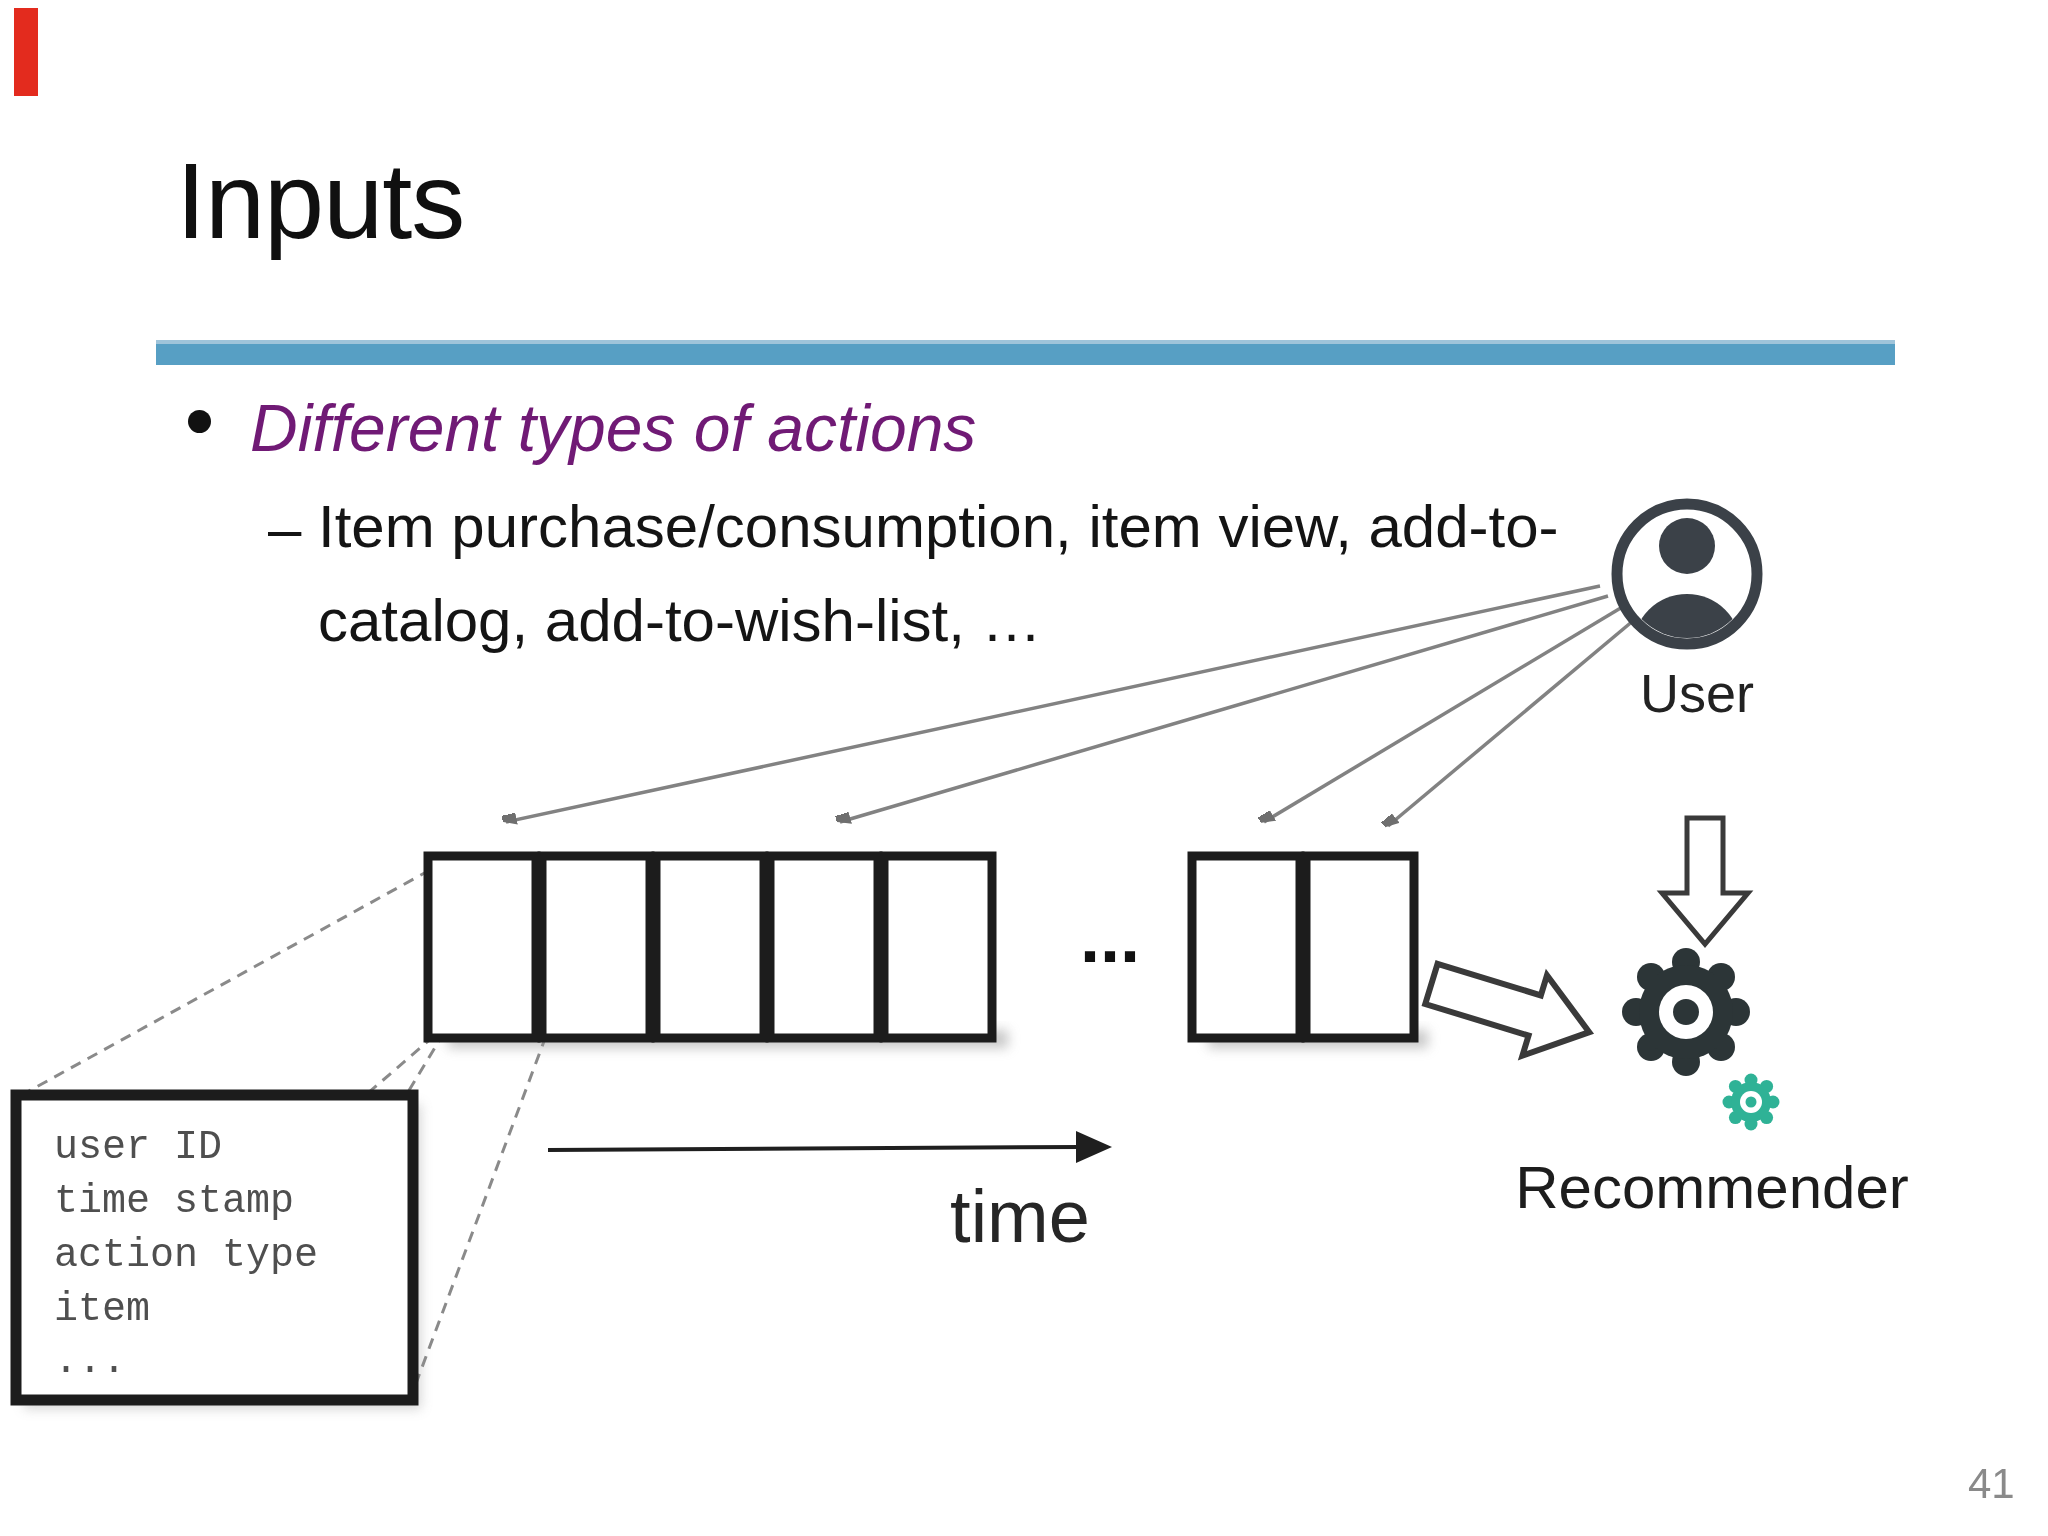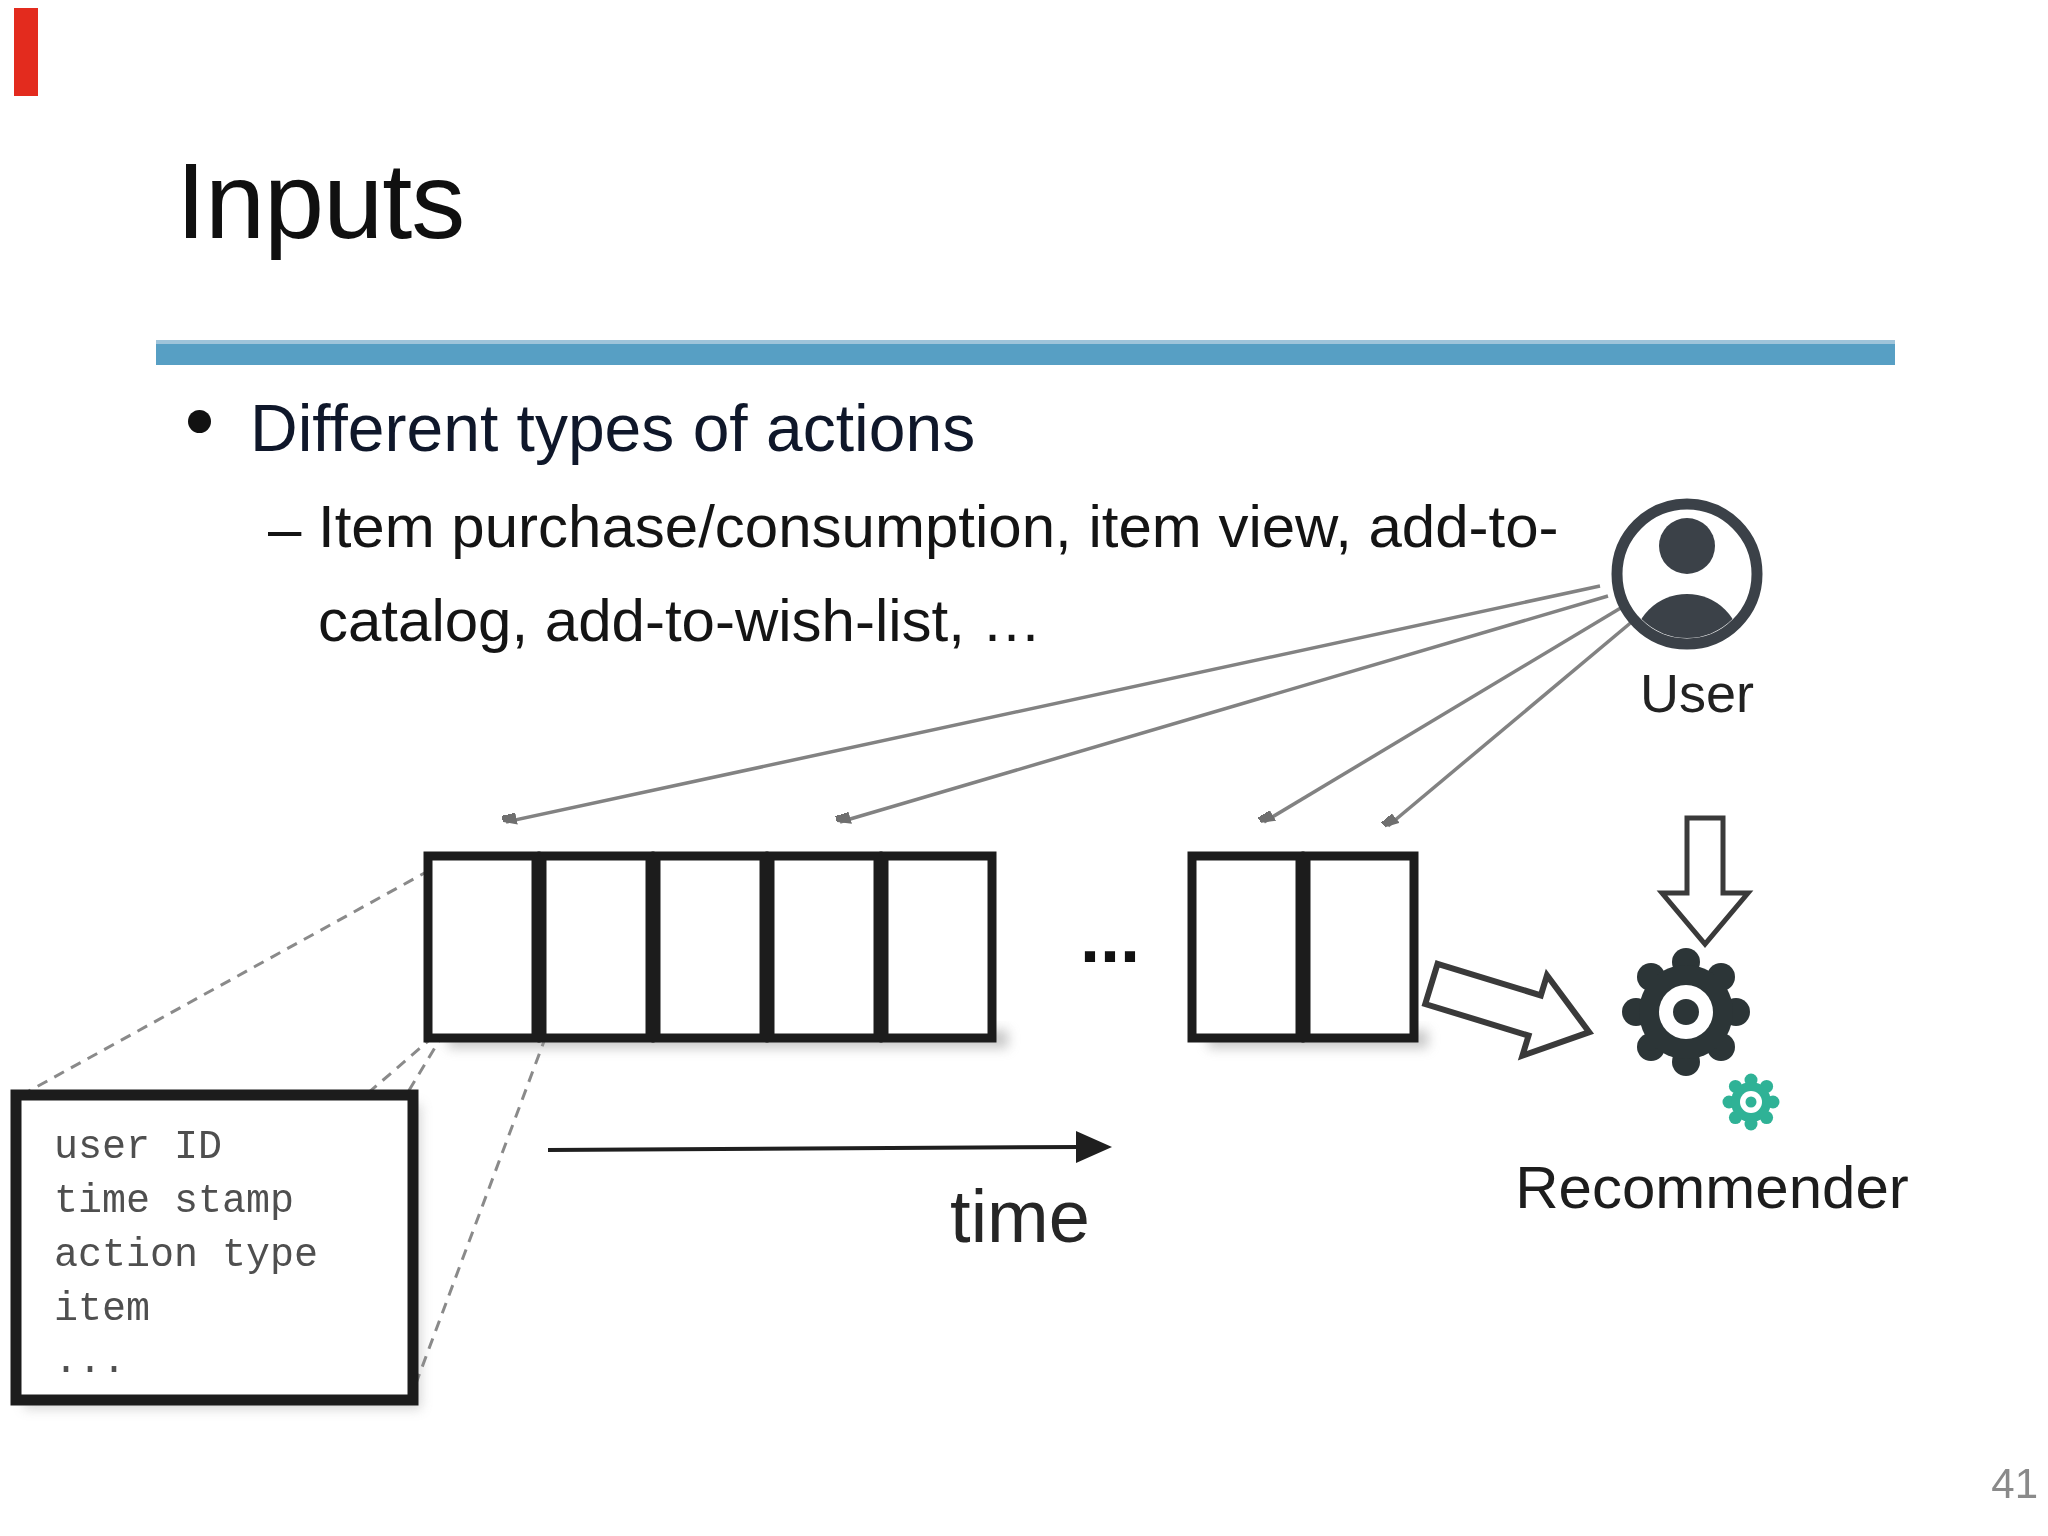--- a/index.html
+++ b/index.html
@@ -5,25 +5,25 @@
   html,body{margin:0;padding:0;background:#ffffff;}
   #stage{
     position:relative;width:2048px;height:1536px;background:#ffffff;
     overflow:hidden;font-family:"Liberation Sans",sans-serif;
   }
   .abs{position:absolute;}
   #red-marker{left:14px;top:8px;width:24px;height:88px;background:#e32b1e;}
   #slide-title{left:176px;top:138px;font-size:108px;color:#101010;letter-spacing:-1px;}
   #divider{left:156px;top:340px;width:1739px;height:21px;background:#579fc4;border-top:4px solid #9fc4da;}
   #bullet-dot{left:188px;top:410px;width:23px;height:23px;border-radius:50%;background:#111;}
-  #bullet-text{left:250px;top:390px;font-size:66px;color:#0f172a;}
+  #bullet-text{left:250px;top:390px;font-size:66px;color:#701a75;font-style:italic;}
   #sub-dash{left:268px;top:494px;font-size:60px;color:#141414;}
   #sub-line1{left:318px;top:492px;font-size:60px;color:#141414;}
   #sub-line2{left:318px;top:586px;font-size:60px;color:#141414;}
-  #page-number{left:1968px;top:1460px;font-size:42px;color:#8a8a8a;width:70px;text-align:right;}
+  #page-number{left:1968px;top:1460px;font-size:42px;color:#8a8a8a;width:70px;}
   svg{position:absolute;left:0;top:0;}
   text{font-family:"Liberation Sans",sans-serif;}
   .mono{font-family:"Liberation Mono","DejaVu Sans Mono",monospace;}
 </style>
 </head>
 <body>
 
 <div id="stage">
 
   <div id="red-marker" class="abs"></div>

